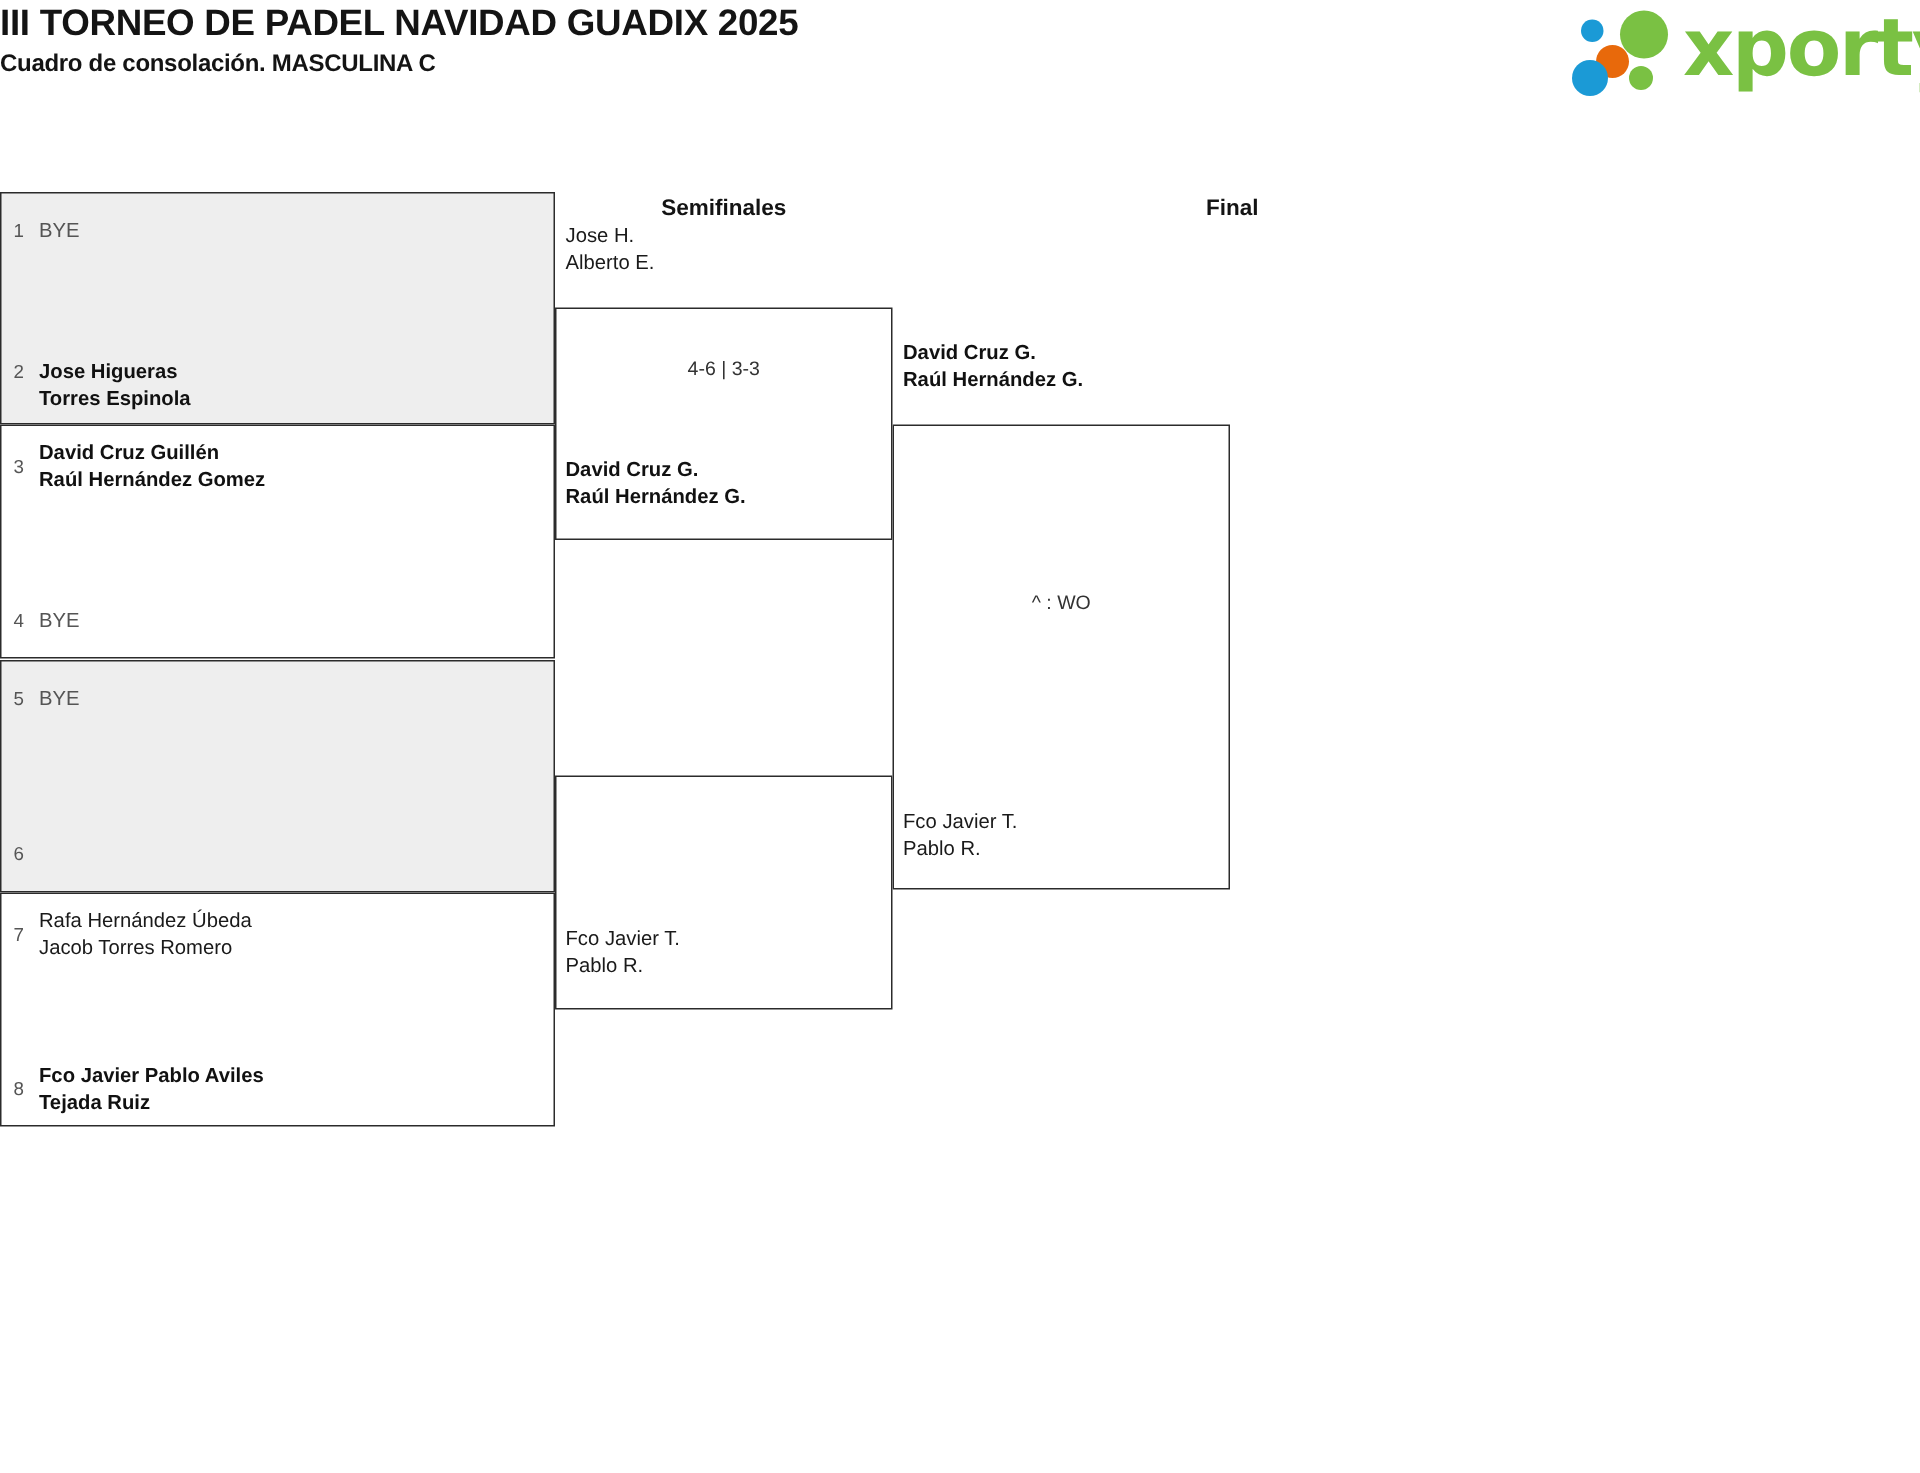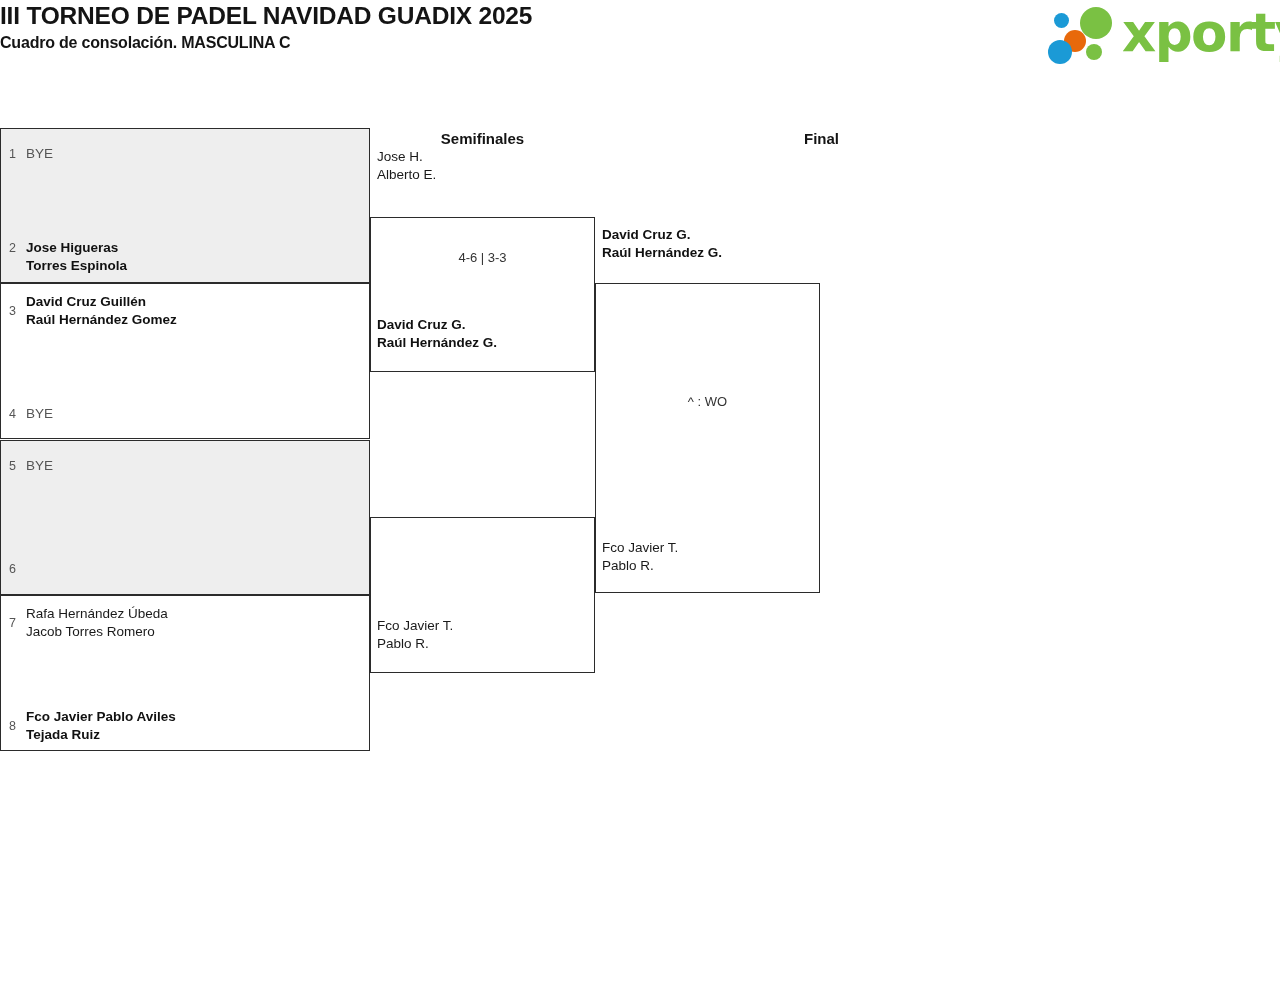--- a/index.html
+++ b/index.html
@@ -251,21 +251,21 @@
         <span class="nm">Tejada Ruiz</span>
       </span>
     </div>
   </div>
 
   <div class="float-names" style="left:377px; top:148px;">
     <span class="nm">Jose H.</span>
     <span class="nm">Alberto E.</span>
   </div>
 
-  <div class="match-box" style="left:370px; top:205px; width:225px; height:155px;margin-top:12px;">
+  <div class="match-box" style="left:370px; top:205px; width:225px; height:155px;">
     <div class="score" style="top:32px;">4-6 | 3-3</div>
     <div class="slot winner" style="top:98px; padding-left:6px;">
       <span class="names">
         <span class="nm">David Cruz G.</span>
         <span class="nm">Raúl Hernández G.</span>
       </span>
     </div>
   </div>
 
   <div class="float-names" style="left:377px; top:460px;">

